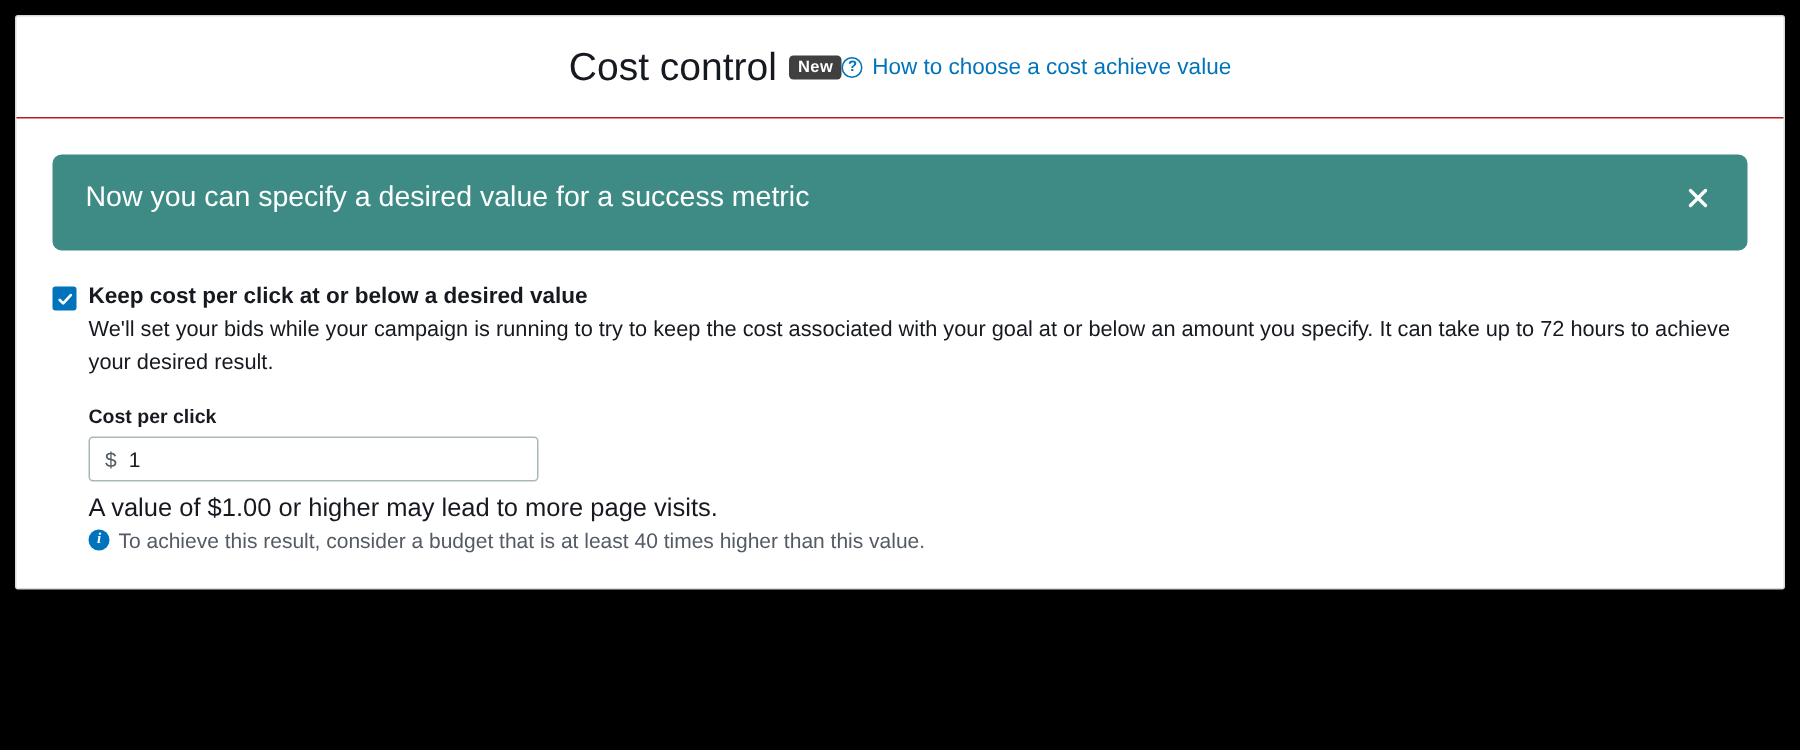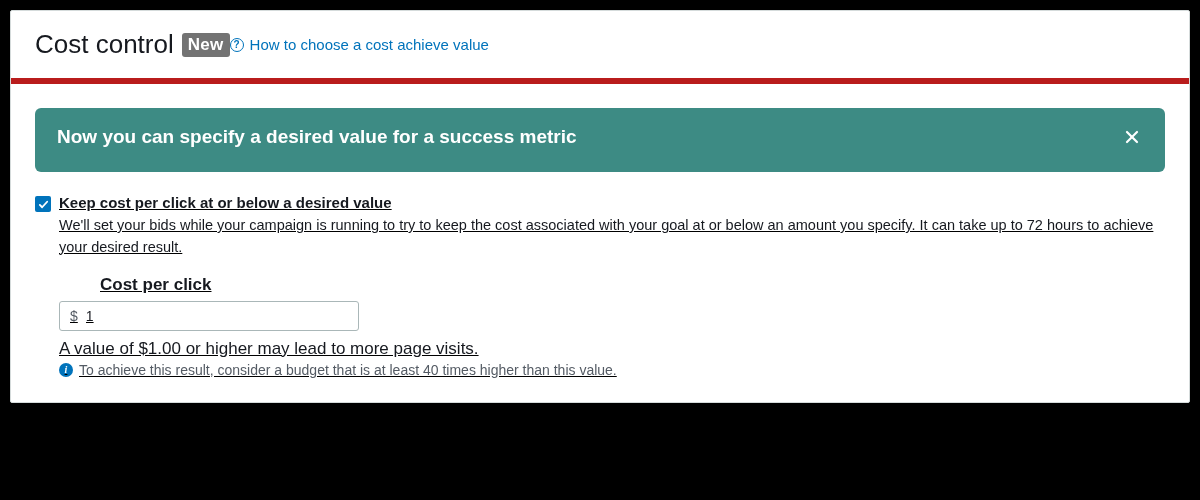--- a/index.html
+++ b/index.html
@@ -11,39 +11,39 @@
       overflow: hidden;
     }
     .panel {
       background: #fff;
       margin: 10px;
       border: 1px solid #d5dbdb;
       border-radius: 2px;
     }
     .panel-header {
       display: flex;
-      justify-content: flex-start;
+      justify-content: center;
       align-items: center;
       padding: 18px 24px;
-      border-bottom: 6px solid #b91c1c;
+      border-bottom: 1px solid #b91c1c;
     }
     .title-wrap {
       display: flex;
       align-items: center;
       gap: 8px;
     }
     .title {
       font-size: 26px;
       font-weight: 400;
       color: #16191f;
     }
     .badge-new {
-      background: #737373;
-      color: #fff;
-      font-size: 17px;
+      background: #404040;
+      color: #fff;
+      font-size: 11px;
       font-weight: 700;
       padding: 2px 6px;
       border-radius: 3px;
       letter-spacing: 0.3px;
     }
     .help-link {
       color: #0073bb;
       font-size: 15px;
       display: flex;
       align-items: center;
@@ -71,21 +71,21 @@
       color: #fff;
       border-radius: 6px;
       padding: 18px 22px;
       display: flex;
       justify-content: space-between;
       align-items: flex-start;
       margin-bottom: 22px;
     }
     .banner-title {
       font-size: 19px;
-      font-weight: 700;
+      font-weight: 400;
       margin-bottom: 6px;
     }
     .banner-sub {
       font-size: 14px;
       font-weight: 400;
     }
     .banner-close {
       cursor: pointer;
       font-size: 18px;
       width: 22px;
@@ -106,39 +106,38 @@
       background: #0073bb;
       border-radius: 2px;
       display: flex;
       align-items: center;
       justify-content: center;
       margin-top: 2px;
       cursor: pointer;
       flex-shrink: 0;
     }
     .checkbox svg { width: 11px; height: 11px; }
-    .option-content { flex: 1; text-decoration: underline; }
+    .option-content { flex: 1; }
     .option-title {
       font-size: 15px;
       font-weight: 700;
       color: #16191f;
       margin-bottom: 4px;
     }
     .option-desc {
       font-size: 14.5px;
       color: #16191f;
       line-height: 1.5;
       margin-bottom: 16px;
     }
     .field-label {
-      font-size: 17px;
+      font-size: 13px;
       font-weight: 700;
       color: #16191f;
       margin-bottom: 6px;
-      margin-left: 41px;
     }
     .input-wrap {
       display: flex;
       align-items: center;
       border: 1px solid #aab7b8;
       border-radius: 3px;
       width: 300px;
       padding: 6px 10px;
       margin-bottom: 8px;
     }

